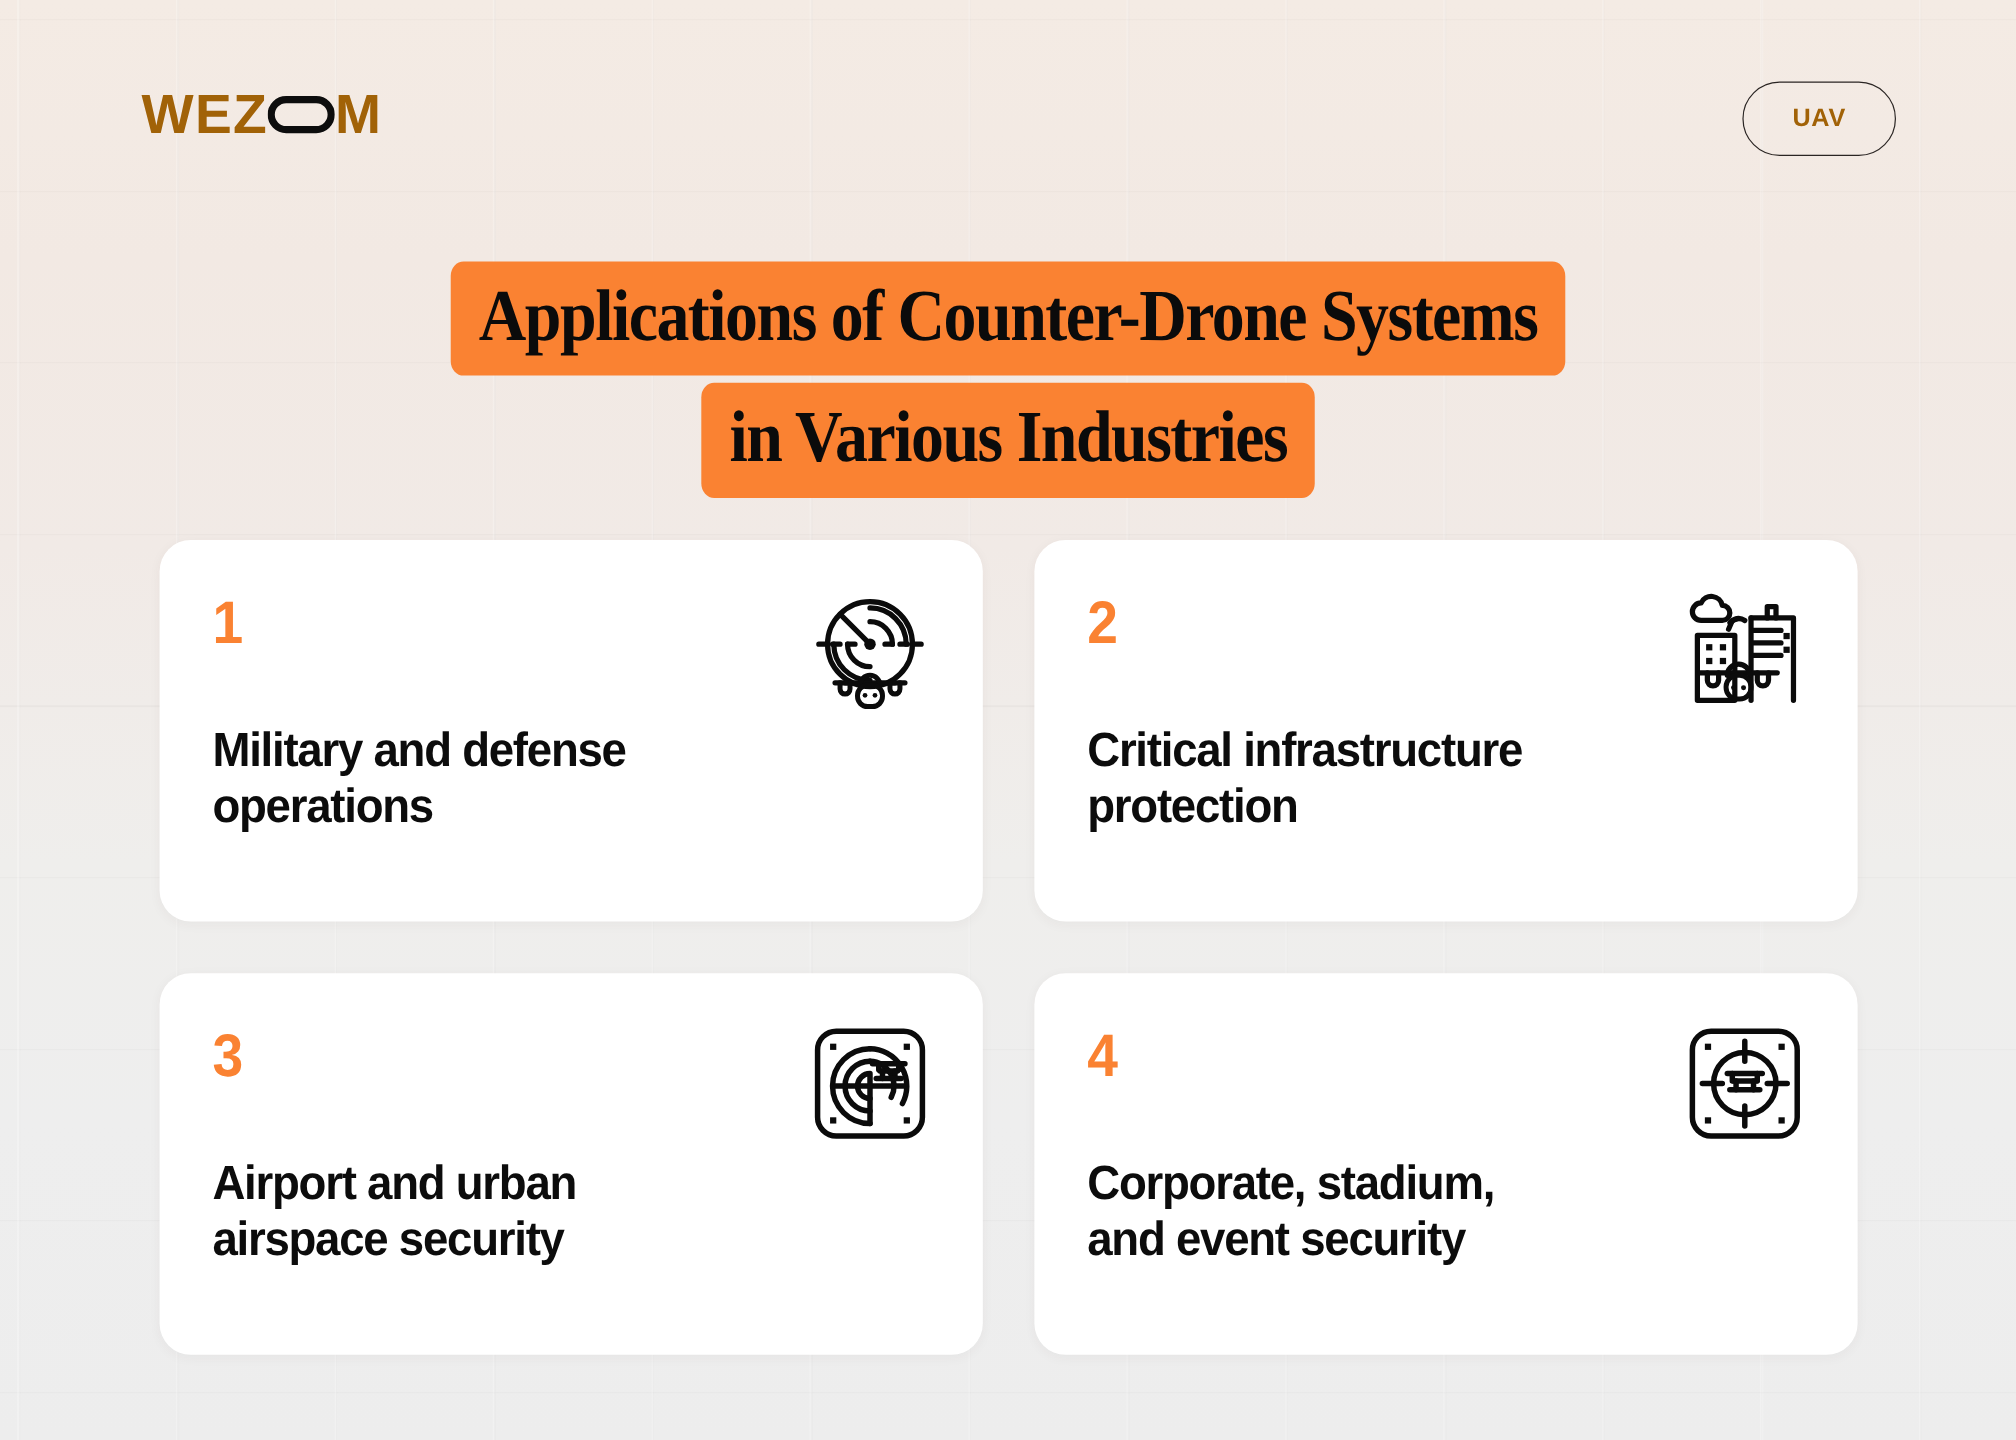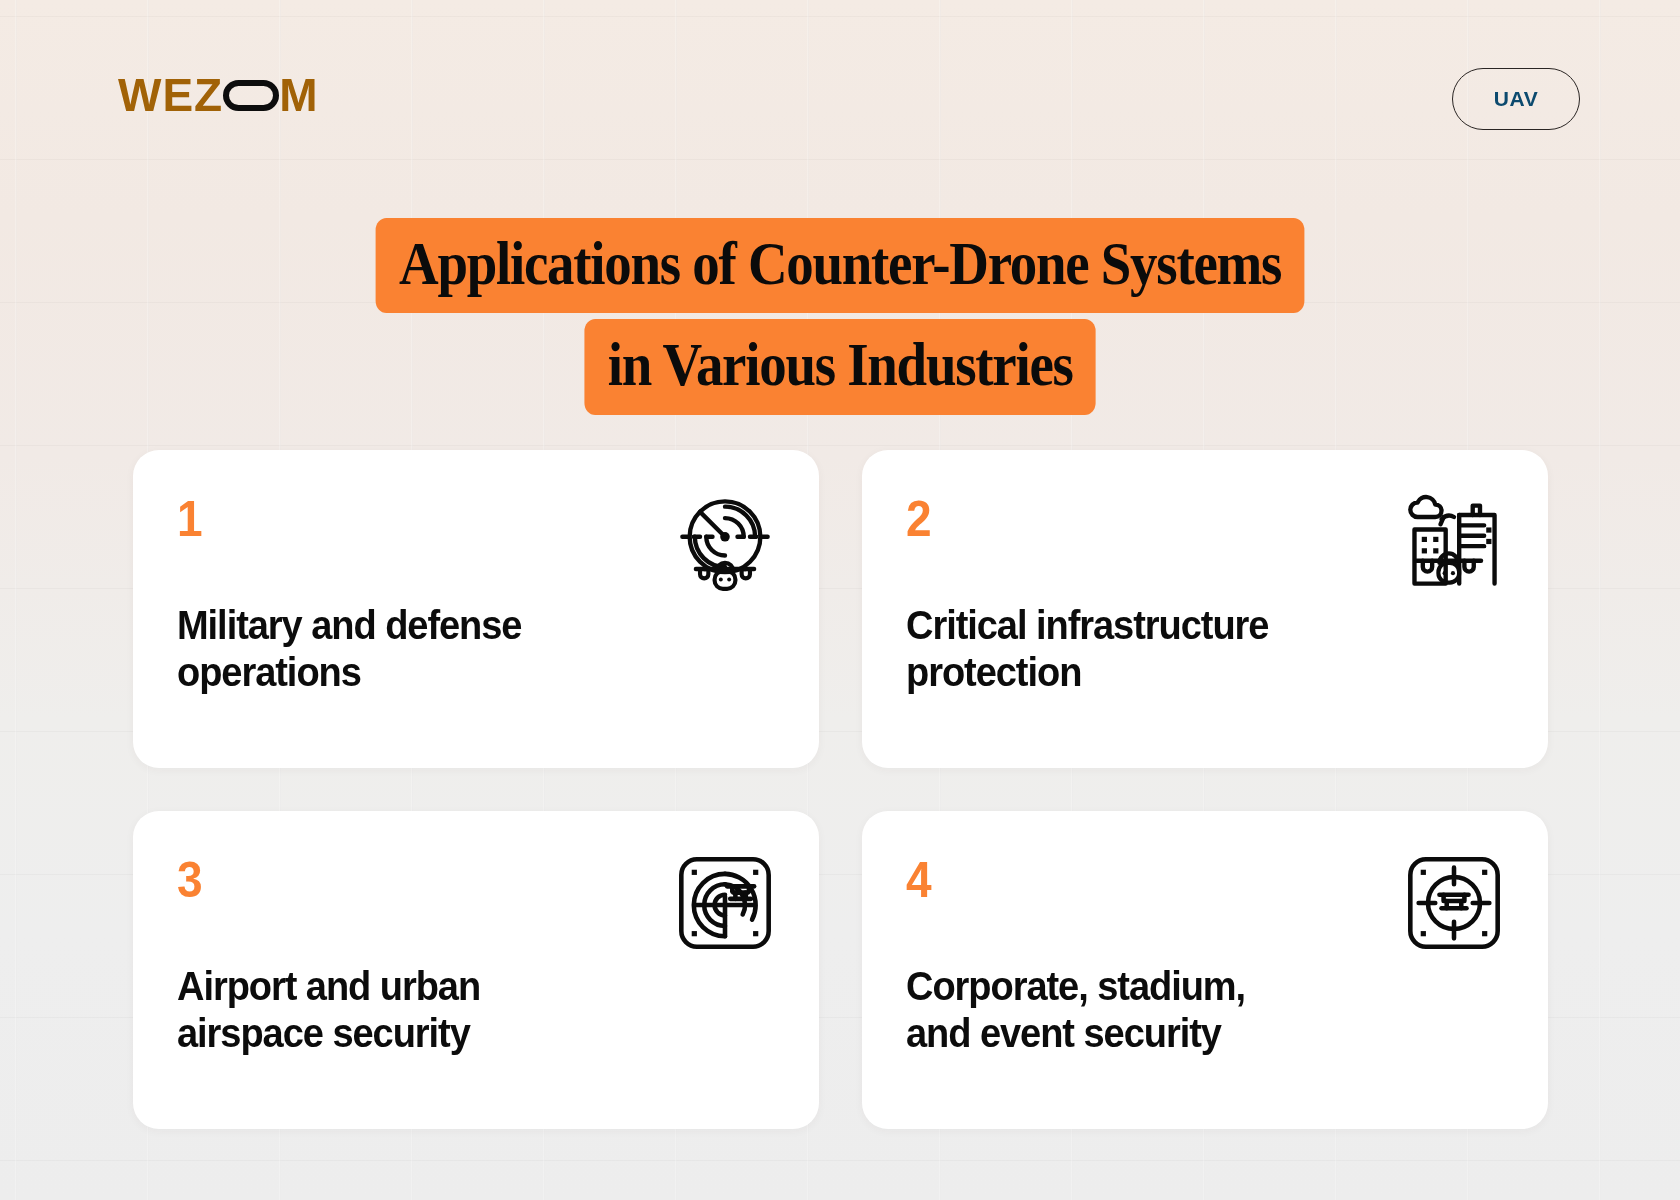--- a/index.html
+++ b/index.html
@@ -66,21 +66,21 @@
   #logo svg { display:block; }
 
   #uav-badge {
     position:absolute; right:100px; top:68px;
     width:128px; height:62px;
     border:1.6px solid #2a2523; border-radius:34px;
     display:flex; align-items:center; justify-content:center;
     background:transparent;
   }
   #uav-badge span {
-    font-size:21px; font-weight:700; color:#0c4a6e;
+    font-size:21px; font-weight:700; color:#a16207;
     letter-spacing:0.6px;
   }
 
   
   #title-block {
     position:absolute; top:218px; left:0; right:0;
     display:flex; flex-direction:column; align-items:center;
     z-index:5;
     font-family:Liberation Serif, serif;
   }

